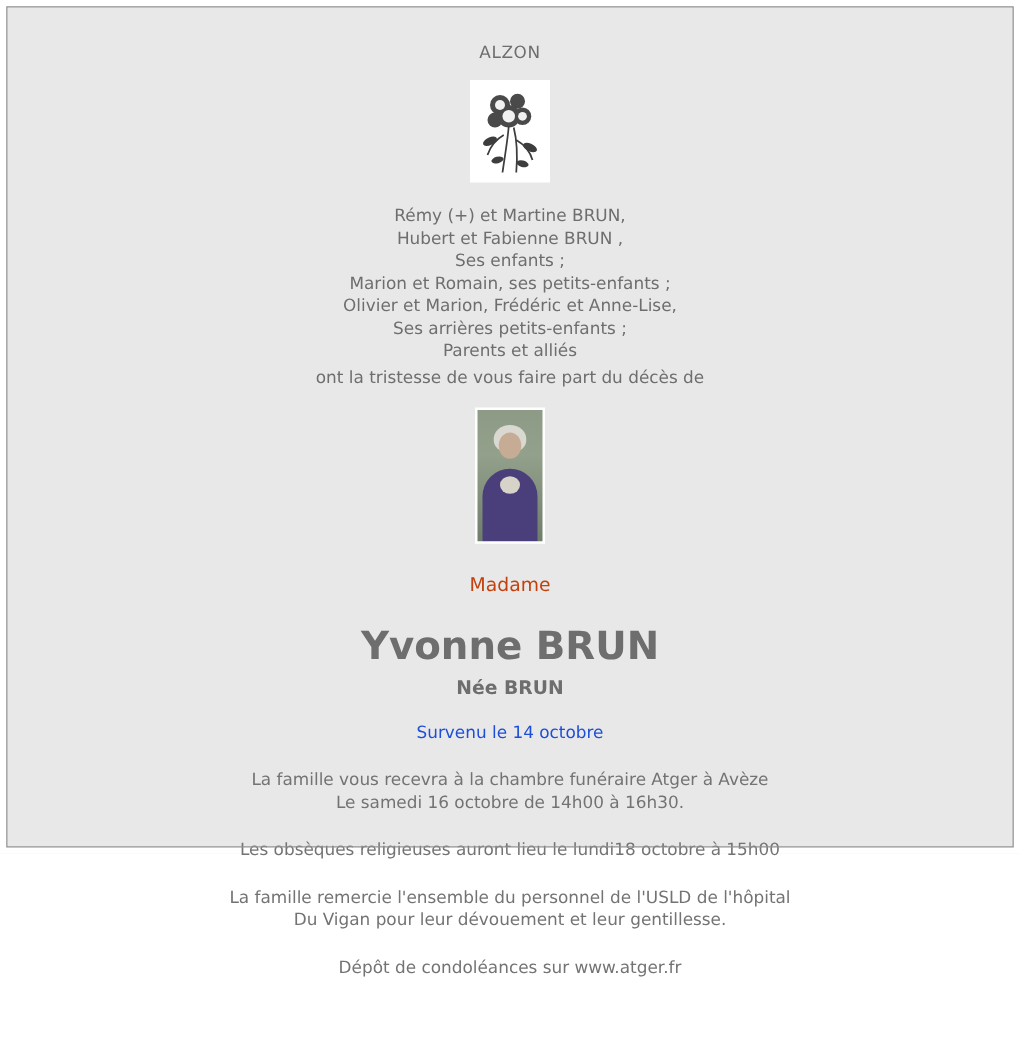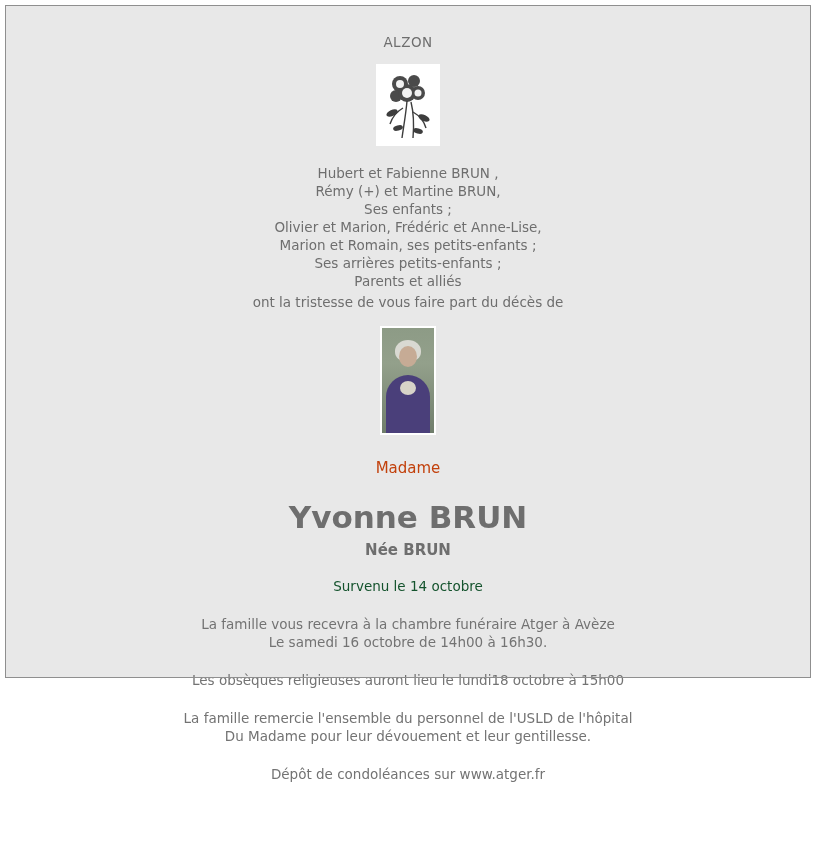--- a/index.html
+++ b/index.html
@@ -117,21 +117,21 @@
   .maiden {
     margin-top: 6px;
     font-size: 15px;
     font-weight: bold;
     color: #6e6e6e;
   }
   .line {
     margin-top: 18px;
     font-size: 13.5px;
     line-height: 18px;
-    color: #14532d;
+    color: #1d4ed8;
   }
   .block {
     margin-top: 20px;
     font-size: 13.5px;
     line-height: 18px;
     color: #737373;
   }
   .block div { white-space: nowrap; }
 </style>
 </head>
@@ -164,25 +164,25 @@
       <g fill="#3d3d3d">
         <ellipse cx="12" cy="45" rx="6" ry="3" transform="rotate(-25 12 45)"></ellipse>
         <ellipse cx="44" cy="50" rx="6" ry="3" transform="rotate(25 44 50)"></ellipse>
         <ellipse cx="18" cy="60" rx="5" ry="2.6" transform="rotate(-15 18 60)"></ellipse>
         <ellipse cx="38" cy="63" rx="5" ry="2.6" transform="rotate(15 38 63)"></ellipse>
       </g>
     </svg>
   </div>
 
   <div class="family">
+    <div>Rémy (+) et Martine BRUN,</div>
     <div>Hubert et Fabienne BRUN ,</div>
-    <div>Rémy (+) et Martine BRUN,</div>
     <div>Ses enfants ;</div>
+    <div>Marion et Romain, ses petits-enfants ;</div>
     <div>Olivier et Marion, Frédéric et Anne-Lise,</div>
-    <div>Marion et Romain, ses petits-enfants ;</div>
     <div>Ses arrières petits-enfants ;</div>
     <div>Parents et alliés</div>
   </div>
 
   <div class="announce">ont la tristesse de vous faire part du décès de</div>
 
   <div class="portrait-frame">
     <div class="portrait">
       <div class="hair"></div>
       <div class="face"></div>
@@ -202,18 +202,18 @@
     <div>La famille vous recevra à la chambre funéraire Atger à Avèze</div>
     <div>Le samedi 16 octobre de 14h00 à 16h30.</div>
   </div>
 
   <div class="block">
     <div>Les obsèques religieuses auront lieu le lundi18 octobre à 15h00</div>
   </div>
 
   <div class="block">
     <div>La famille remercie l'ensemble du personnel de l'USLD de l'hôpital</div>
-    <div>Du Madame pour leur dévouement et leur gentillesse.</div>
+    <div>Du Vigan pour leur dévouement et leur gentillesse.</div>
   </div>
 
   <div class="block">Dépôt de condoléances sur www.atger.fr</div>
 
 </div>
 
 </body></html>

